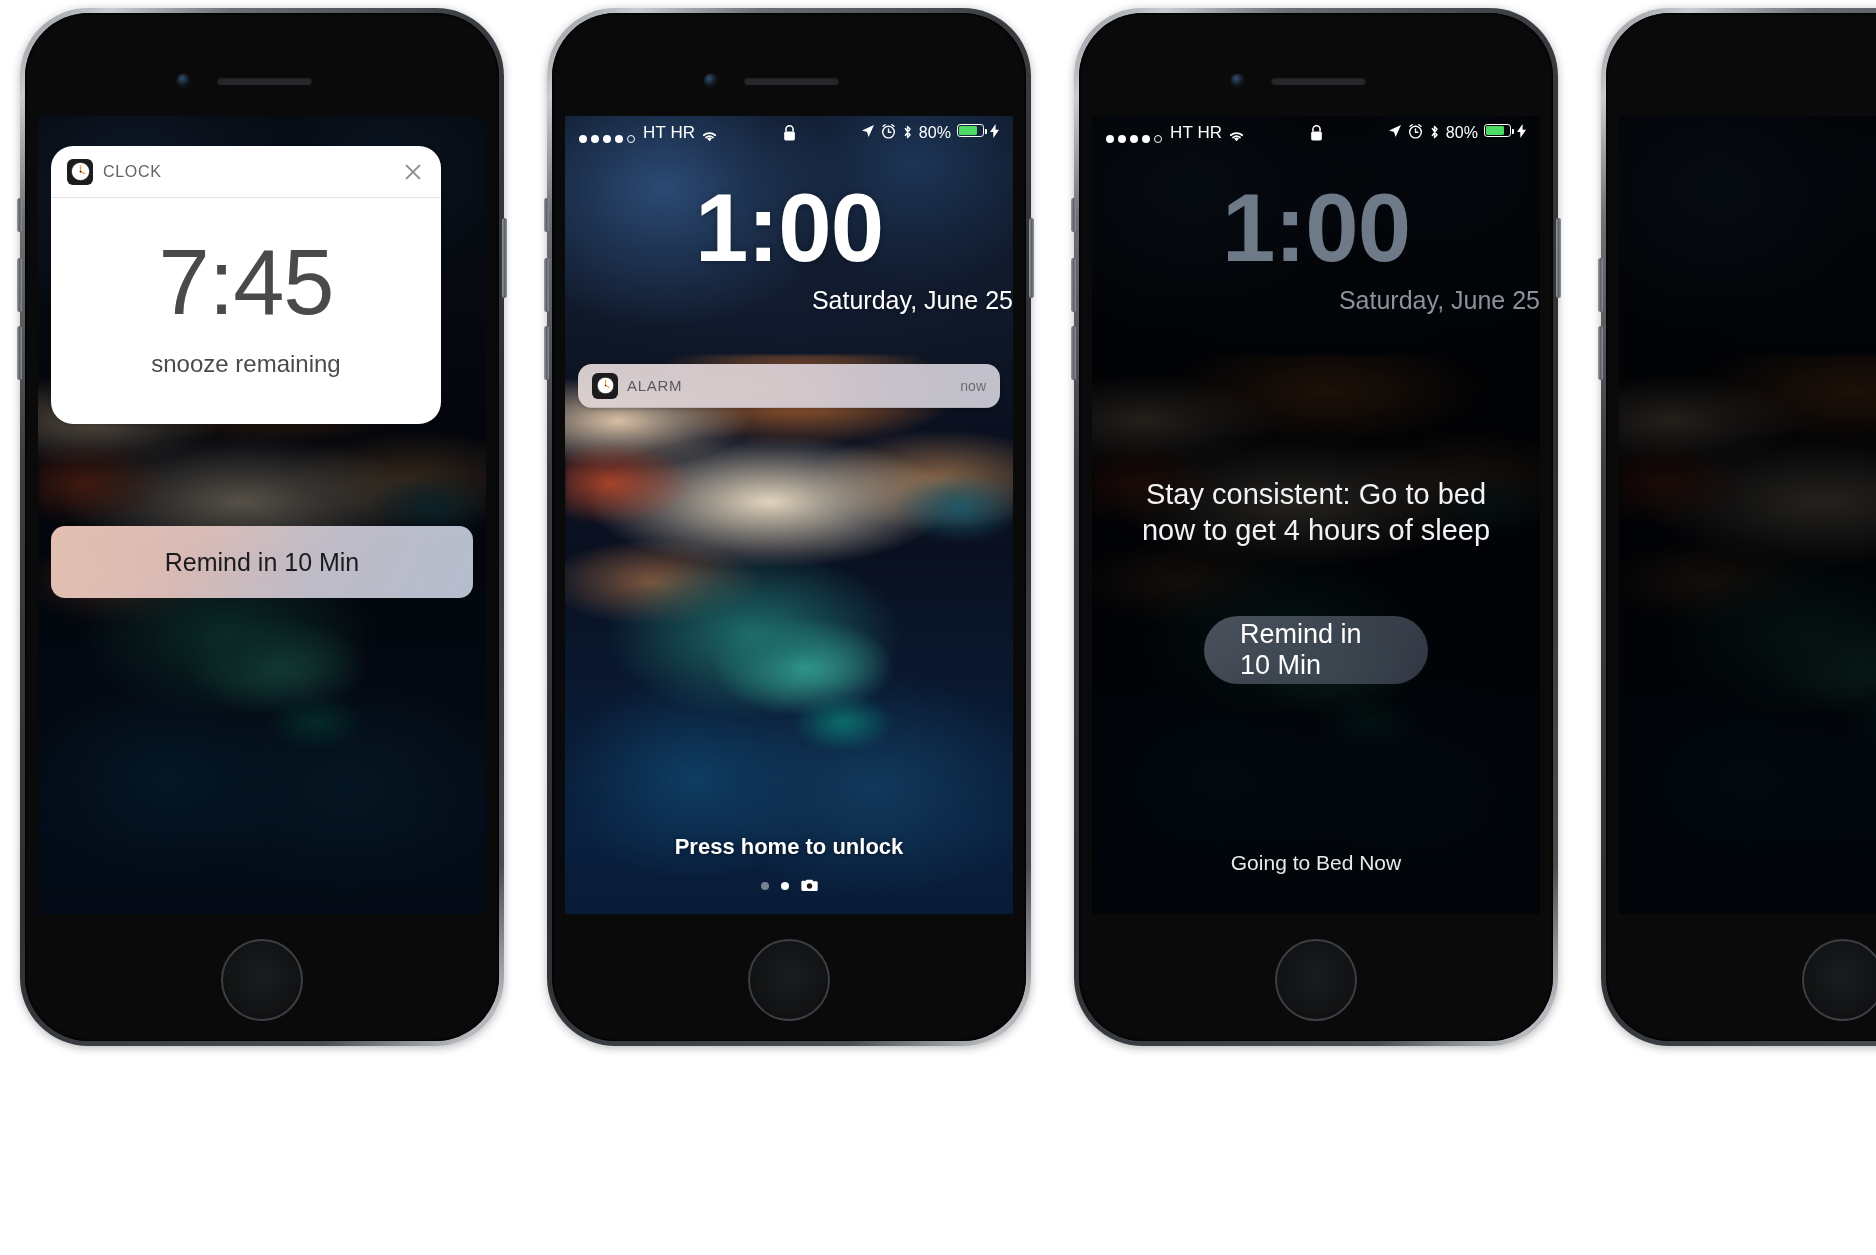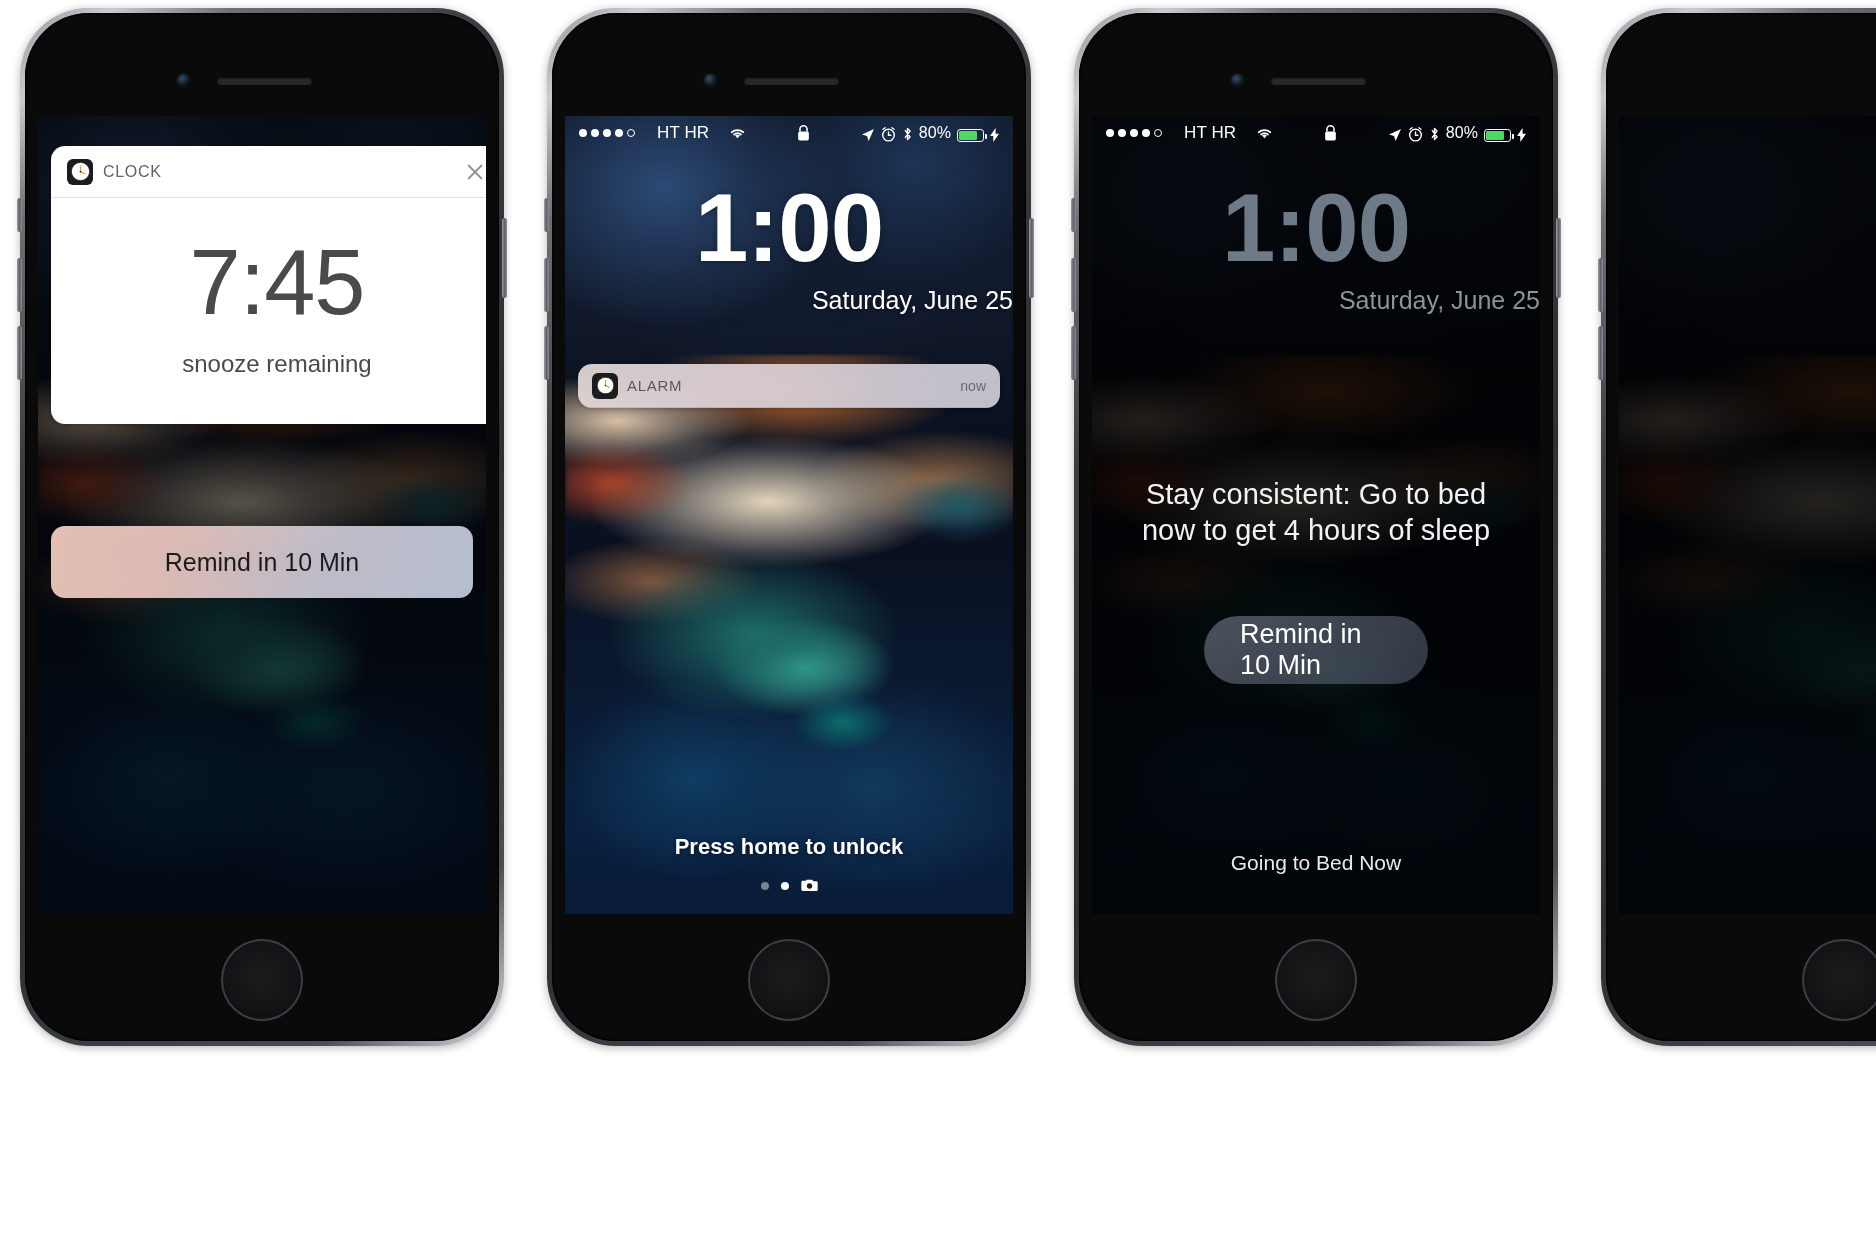--- a/index.html
+++ b/index.html
@@ -82,47 +82,47 @@
      opacity:.85; filter:blur(2px);
   }
   
   .dim1::after { content:""; position:absolute; inset:0; background:rgba(0,0,0,.62); }
   .dim3::after { content:""; position:absolute; inset:0; background:rgba(0,0,0,.84); }
 
   
   .statusbar { position:absolute; top:0; left:0; width:100%; height:34px; color:#fff;
                display:flex; align-items:center; padding:0 14px; font-size:17px;
                letter-spacing:.1px; z-index:6; }
-  .sb-left { display:flex; align-items:center; gap:19px; }
+  .sb-left { display:flex; align-items:flex-end; gap:5px; }
   .dots { display:flex; gap:4px; align-items:center; }
   .dot { width:8px; height:8px; border-radius:50%; background:#fff; }
   .dot.o { background:transparent; border:1.3px solid #fff; width:8px; height:8px; }
   .carrier { font-size:17px; margin-left:3px; }
   .sb-center { flex:1; display:flex; justify-content:center; align-items:center; }
-  .sb-right { display:flex; align-items:flex-end; gap:6px; font-size:16px; }
+  .sb-right { display:flex; align-items:flex-start; gap:6px; font-size:16px; }
   .batt { width:27px; height:13px; border:1.4px solid #fff; border-radius:3.2px;
           position:relative; padding:1.3px; }
   .batt::after { content:""; position:absolute; right:-4px; top:3.6px; width:2.2px; height:5px;
                  background:#fff; border-radius:0 1px 1px 0; }
   .batt i { display:block; height:100%; width:80%; background:#4cd964; border-radius:1.4px; }
   svg.ic { display:block; }
 
   
   .lock-clock { position:absolute; top:64px; left:0; width:100%; text-align:center;
                 color:#fff; z-index:5; }
   .lock-time { font-size:96px; font-weight:700; line-height:1.0; letter-spacing:-1px;
                text-shadow:0 1px 6px rgba(0,0,0,.35); }
   .lock-date { font-size:25px; font-weight:300; margin-top:10px;
                text-shadow:0 1px 4px rgba(0,0,0,.35);text-align:right; }
   .p3 .lock-time { color:#6f7a88; text-shadow:none; }
   .p3 .lock-date { color:#8a929c; text-shadow:none; }
 
   
-  .card { position:absolute; left:13px; top:30px; width:452px; background:#fff;
-          border-radius:14px; overflow:hidden; z-index:7;
+  .card { position:absolute; left:13px; top:30px; width:390px; background:#fff;
+          border-radius:22px; overflow:hidden; z-index:7;
           box-shadow:0 1px 5px rgba(0,0,0,.25); }
   .card-head { height:52px; display:flex; align-items:center; padding:0 16px;
                border-bottom:1px solid #e3e3e5; }
   .app-ico { width:26px; height:26px; border-radius:6px; background:#1c1c1e;
              display:flex; align-items:center; justify-content:center; flex:none; }
   .card-app { font-size:16px; color:#636366; letter-spacing:.7px; margin-left:10px; flex:1; }
   .x-btn { width:24px; height:24px; position:relative; cursor:pointer; }
   .x-btn::before,.x-btn::after{ content:""; position:absolute; left:2px; top:11px; width:20px;
       height:2px; background:#8e8e93; border-radius:1px; }
   .x-btn::before{ transform:rotate(45deg);} .x-btn::after{ transform:rotate(-45deg);}

